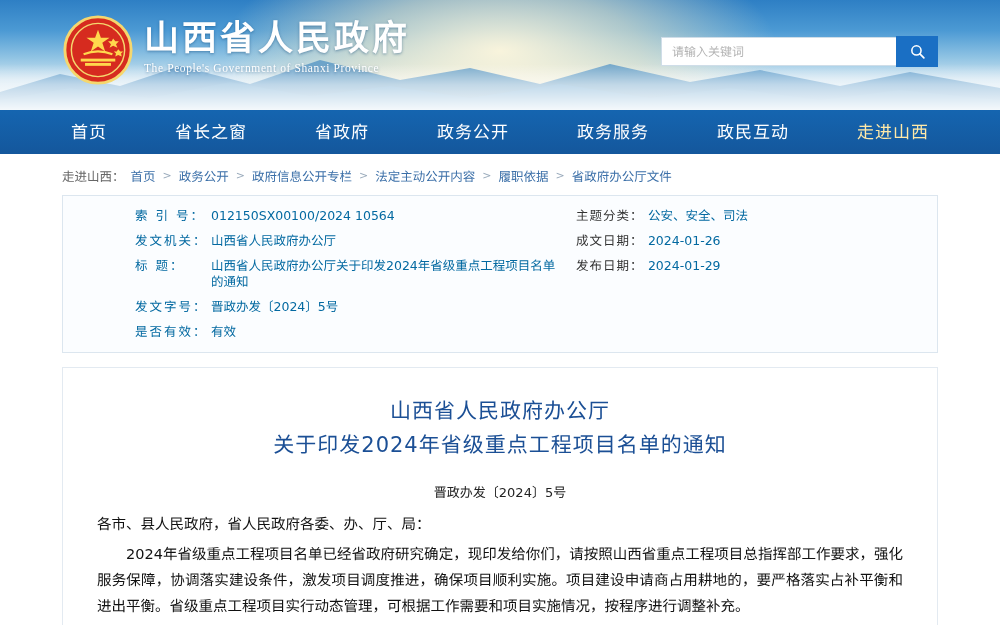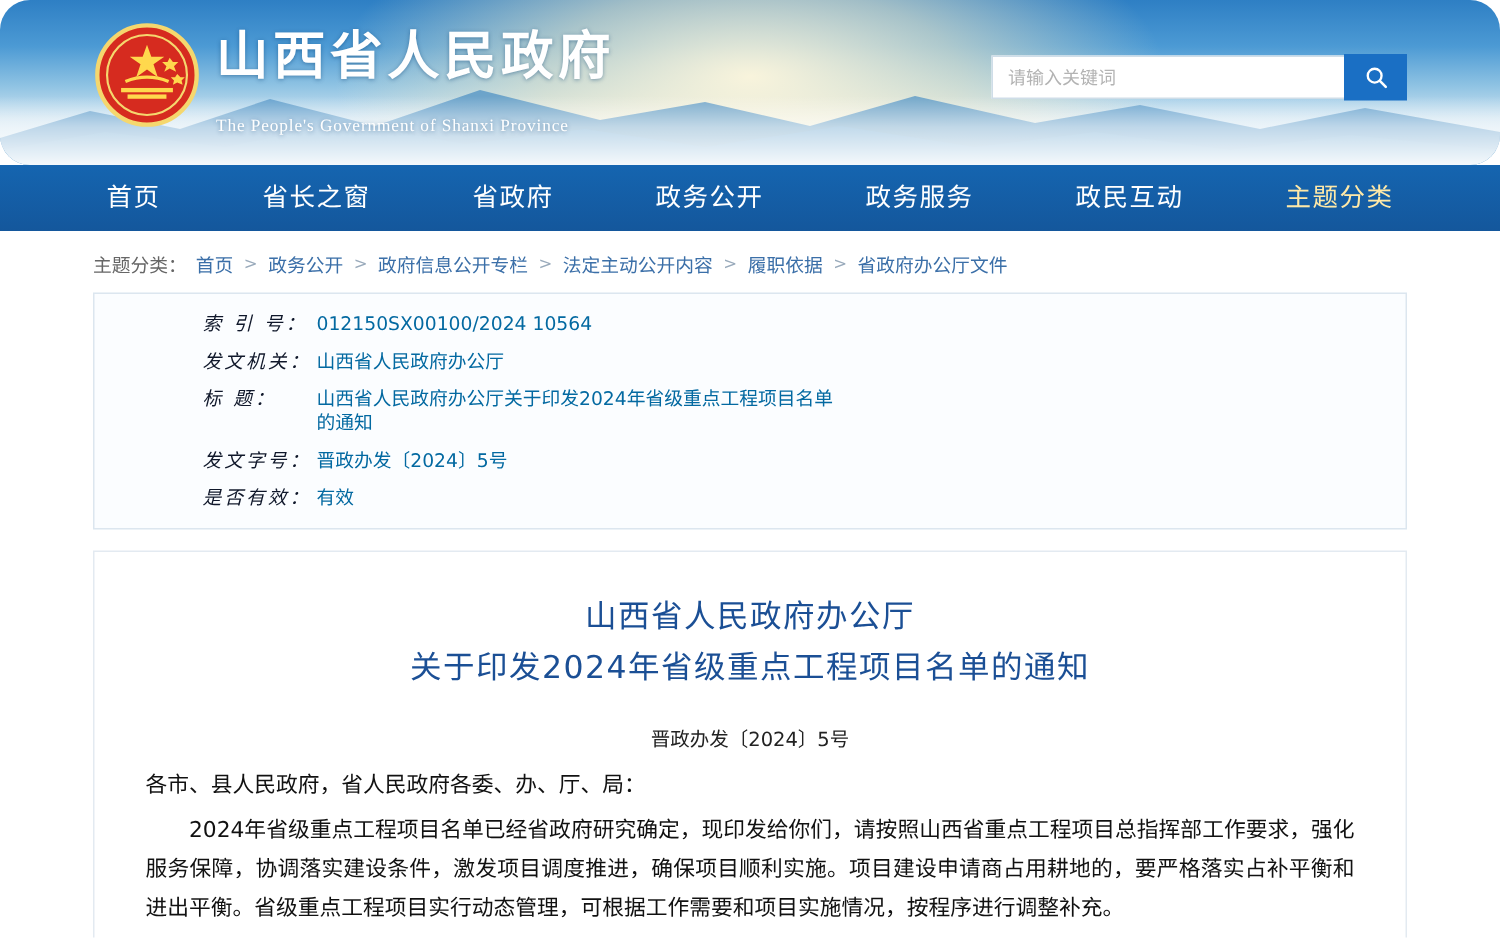--- a/index.html
+++ b/index.html
@@ -9,21 +9,20 @@
     background: #ffffff;
     overflow: hidden;
   }
 
   
   .banner {
     position: relative;
     width: 1000px; height: 110px;
     background: linear-gradient(180deg, #2e7fc4 0%, #4c9ad4 28%, #8fc3e3 52%, #cfe4f1 72%, #e9f2f8 100%);
     overflow: hidden;
-    border-radius: 20px;
   }
   .banner .sunglow {
     position: absolute; left: 50%; top: -70px; transform: translateX(-50%);
     width: 560px; height: 220px;
     background: radial-gradient(ellipse at 50% 55%, rgba(255,247,220,0.95) 0%, rgba(255,240,200,0.55) 35%, rgba(255,255,255,0.0) 70%);
   }
   .banner .mountains {
     position: absolute; left: 0; bottom: 0; width: 1000px; height: 70px;
   }
   .banner .clouds {
@@ -39,21 +38,21 @@
     position: absolute; left: 144px; top: 16px;
     color: #ffffff;
     text-shadow: 0 1px 3px rgba(0,60,110,0.45);
   }
   .brand .cn {
     font-size: 35px; font-weight: bold; letter-spacing: 3px;
     font-family: "DejaVu Sans", "Liberation Sans", sans-serif;
     line-height: 44px;
   }
   .brand .en {
-    font-size: 11.5px; letter-spacing: 0.6px; margin-top: 18px;
+    font-size: 11.5px; letter-spacing: 0.6px; margin-top: 2px;
     font-family: "Liberation Serif", serif;
   }
 
   .searchbox {
     position: absolute; right: 62px; top: 36px;
     display: flex; align-items: center;
   }
   .searchbox input {
     width: 235px; height: 29px;
     border: 1px solid #cfdde8; border-right: none;
@@ -113,21 +112,21 @@
     border: 1px solid #dce6ef;
     background: #fbfdff;
     padding: 12px 0 12px 0;
     display: flex;
   }
   .meta .col { display: flex; flex-direction: column; gap: 9px; }
   .meta .colA { width: 500px; padding-left: 72px; }
   .meta .colB { width: 376px; padding-left: 14px; }
   .meta .row { display: flex; align-items: baseline; font-size: 12.5px; line-height: 16px;
     font-family: "DejaVu Sans", "Liberation Sans", sans-serif; }
-  .meta .k { color: #0f172a; width: 76px; text-align: justify; letter-spacing: 2px; flex: none; font-style: italic; }
+  .meta .k { color: #0369a1; width: 76px; text-align: justify; letter-spacing: 2px; flex: none; }
   .meta .v { color: #0369a1; }
   .meta .k2 { color: #333; width: 72px; flex: none; letter-spacing: 1px; }
 
   
   .docwrap {
     width: 876px; margin: 14px auto 0 auto;
     border: 1px solid #e3eaf1;
     background: #ffffff;
     padding: 26px 34px 10px 34px;
     height: 300px;
@@ -199,26 +198,26 @@
   </div>
 </div>
 
 <div class="nav">
   <div class="item">首页</div>
   <div class="item">省长之窗</div>
   <div class="item">省政府</div>
   <div class="item">政务公开</div>
   <div class="item">政务服务</div>
   <div class="item">政民互动</div>
-  <div class="item last">主题分类</div>
+  <div class="item last">走进山西</div>
 </div>
 
 <div class="crumb-wrap">
   <div class="crumb">
-    <span class="label">主题分类：</span>
+    <span class="label">走进山西：</span>
     <a>首页</a>
     <span class="sep">&gt;</span>
     <a>政务公开</a>
     <span class="sep">&gt;</span>
     <a>政府信息公开专栏</a>
     <span class="sep">&gt;</span>
     <a>法定主动公开内容</a>
     <span class="sep">&gt;</span>
     <a>履职依据</a>
     <span class="sep">&gt;</span>
@@ -240,20 +239,34 @@
       <span class="k">标     题：</span>
       <span class="v">山西省人民政府办公厅关于印发2024年省级重点工程项目名单的通知</span>
     </div>
     <div class="row">
       <span class="k">发文字号：</span>
       <span class="v">晋政办发〔2024〕5号</span>
     </div>
     <div class="row">
       <span class="k">是否有效：</span>
       <span class="v">有效</span>
+    </div>
+  </div>
+  <div class="col colB">
+    <div class="row">
+      <span class="k2">主题分类：</span>
+      <span class="v">公安、安全、司法</span>
+    </div>
+    <div class="row">
+      <span class="k2">成文日期：</span>
+      <span class="v">2024-01-26</span>
+    </div>
+    <div class="row">
+      <span class="k2">发布日期：</span>
+      <span class="v">2024-01-29</span>
     </div>
   </div>
 </div>
 
 <div class="docwrap">
   <div class="doc-title">山西省人民政府办公厅</div>
   <div class="doc-title">关于印发2024年省级重点工程项目名单的通知</div>
   <div class="doc-no">晋政办发〔2024〕5号</div>
   <div class="doc-salutation">各市、县人民政府，省人民政府各委、办、厅、局：</div>
   <div class="doc-para">2024年省级重点工程项目名单已经省政府研究确定，现印发给你们，请按照山西省重点工程项目总指挥部工作要求，强化服务保障，协调落实建设条件，激发项目调度推进，确保项目顺利实施。项目建设申请商占用耕地的，要严格落实占补平衡和进出平衡。省级重点工程项目实行动态管理，可根据工作需要和项目实施情况，按程序进行调整补充。</div>

